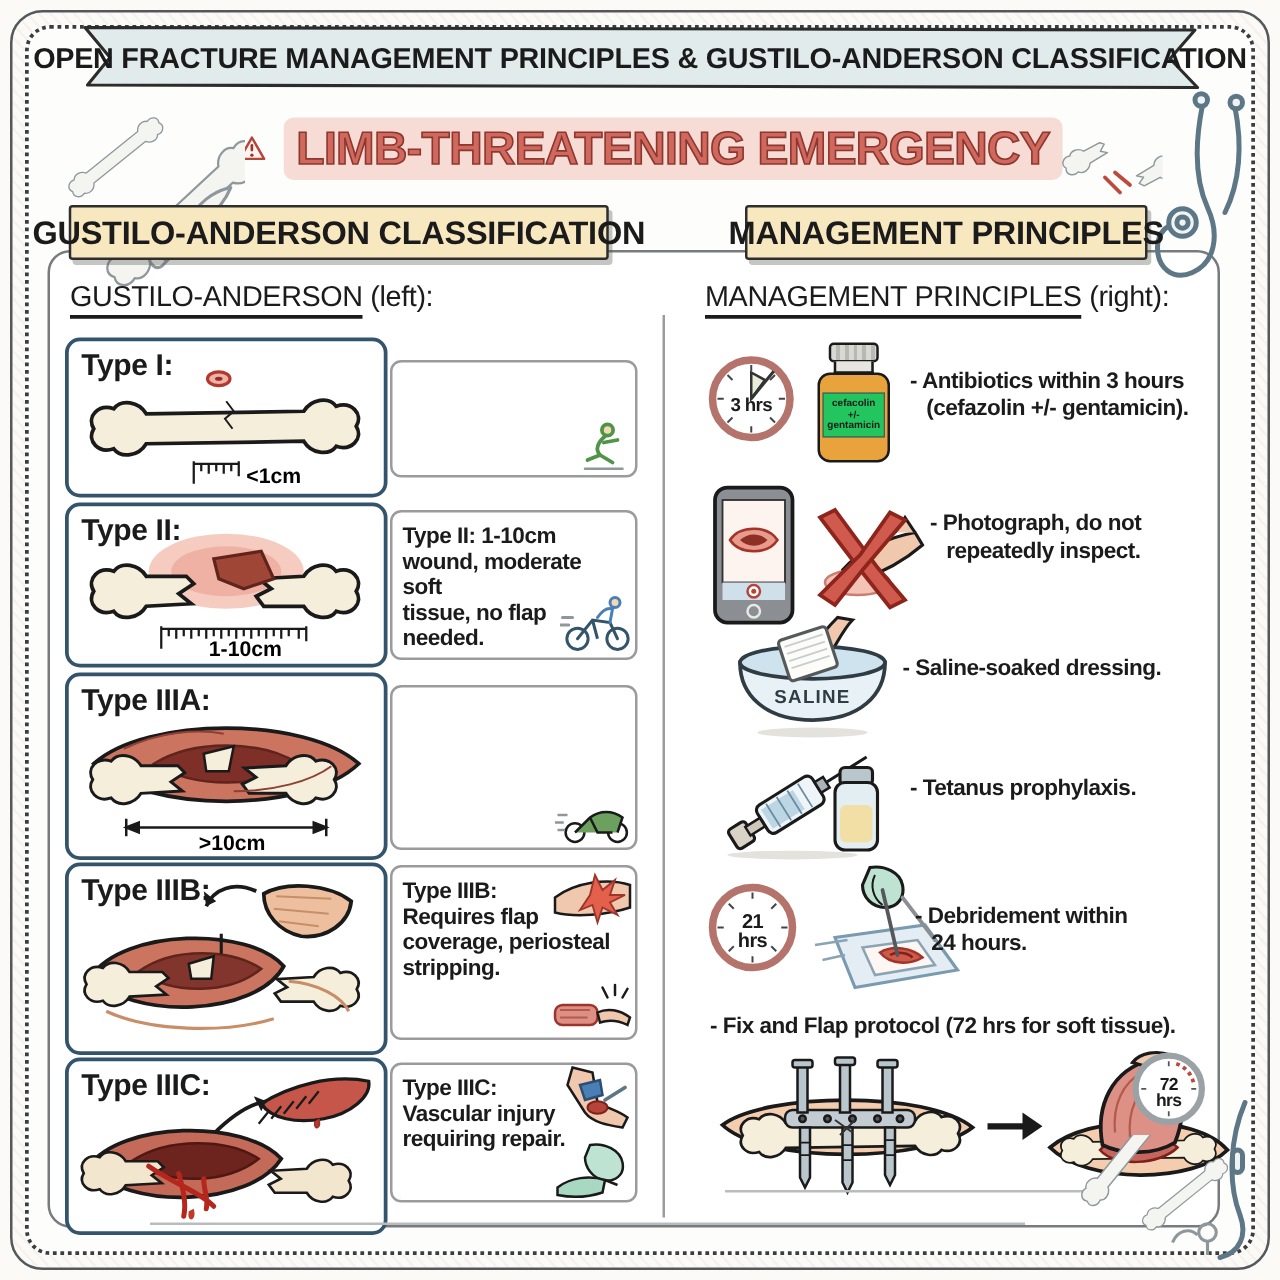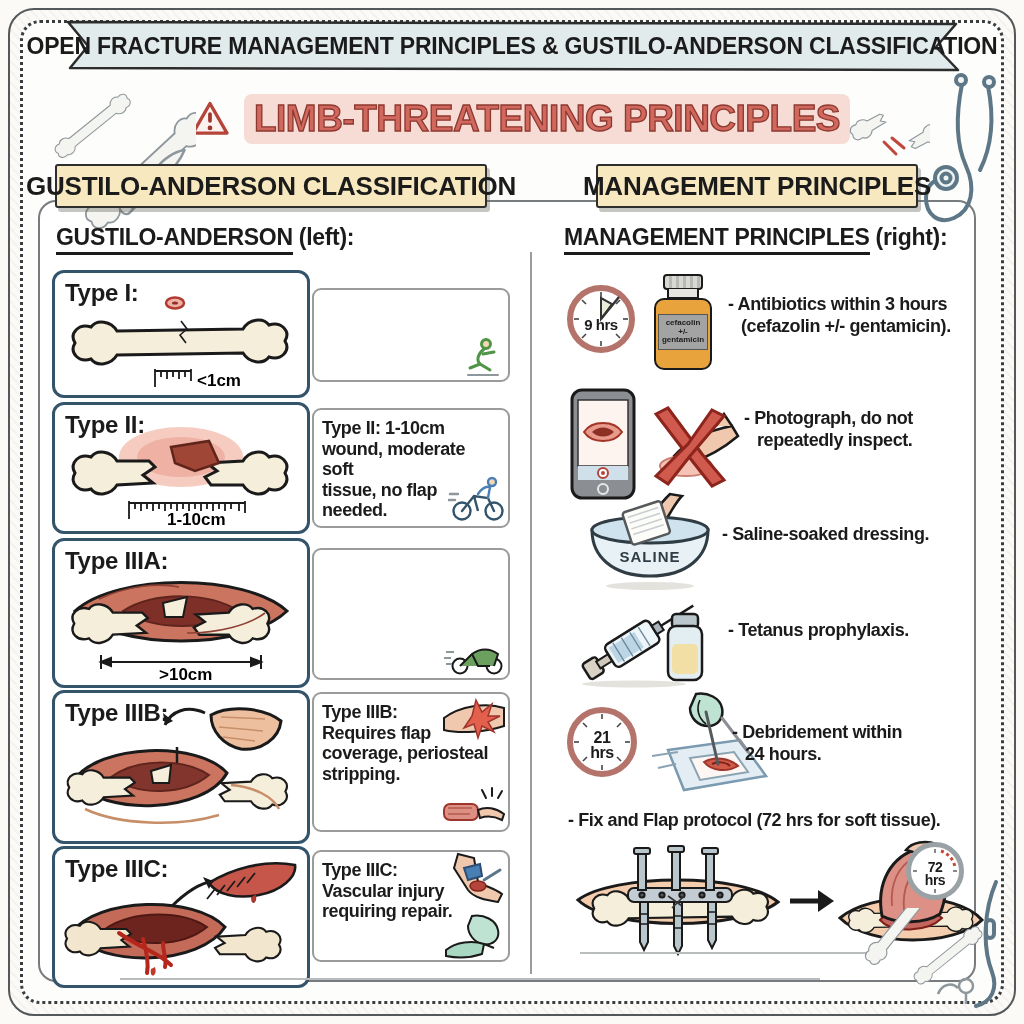--- a/index.html
+++ b/index.html
@@ -55,21 +55,21 @@
   .hdr-box{
     height:40px;background:#f7e8c0;border:2.5px solid #2e2e2e;border-radius:3px;
     box-shadow:3px 4px 0 rgba(90,90,80,.35);
     display:flex;align-items:center;justify-content:center;
     font-weight:bold;font-size:26px;letter-spacing:-.2px;white-space:nowrap;
   }
   .hdr-left{left:55px;top:164px;width:428px;}
   .hdr-right{left:596px;top:164px;width:318px;}
 
   
-  .col-heading{font-weight:bold;font-size:23px;letter-spacing:-.3px;white-space:nowrap;}
+  .col-heading{font-weight:normal;font-size:23px;letter-spacing:-.3px;white-space:nowrap;}
   .col-heading .u{border-bottom:3px solid #1b1b1b;padding-bottom:2px;}
   .heading-left{left:56px;top:224px;}
   .heading-right{left:564px;top:224px;}
 
   
   .illus-box{
     left:52px;width:252px;background:#fff;
     border:3px solid #33546b;border-radius:12px;
   }
   .type-label{position:absolute;left:10px;top:6px;font-weight:bold;font-size:24px;letter-spacing:-.3px;}
@@ -117,21 +117,21 @@
   </svg>
   <div class="banner-text">OPEN FRACTURE MANAGEMENT PRINCIPLES &amp; GUSTILO-ANDERSON CLASSIFICATION</div>
 </div>
 
 <div class="abs warning-row">
   <svg width="54" height="52" viewBox="0 0 54 52">
     <path d="M27,5 L50,45 L4,45 Z" fill="#fcf3f1" stroke="#b5443a" stroke-width="4.5" stroke-linejoin="round"></path>
     <rect x="24.5" y="17" width="5" height="14" rx="2.5" fill="#9e352c"></rect>
     <circle cx="27" cy="38" r="3.2" fill="#9e352c"></circle>
   </svg>
-  <div class="warning-text">LIMB-THREATENING PRINCIPLES</div>
+  <div class="warning-text">LIMB-THREATENING EMERGENCY</div>
 </div>
 
 <svg class="abs" style="left:26px;top:84px" width="170" height="170" viewBox="0 0 170 170">
   <g fill="#f4f4f1" stroke="#8e979c" stroke-width="2.5" stroke-linejoin="round">
     <g transform="translate(18,58) rotate(-38) scale(0.42)">
         <use href="#bone-full"></use>
       </g>
     <g transform="translate(40,120) rotate(-42) scale(0.72)">
         <use href="#bone-full"></use>
       </g>
@@ -355,27 +355,27 @@
       <line x1="8" y1="35" x2="13" y2="35"></line>
         <line x1="57" y1="35" x2="62" y2="35"></line>
       <line x1="16" y1="16" x2="20" y2="20"></line>
         <line x1="54" y1="16" x2="50" y2="20"></line>
       <line x1="16" y1="54" x2="20" y2="50"></line>
         <line x1="54" y1="54" x2="50" y2="50"></line>
     </g>
     <path d="M35,35 L35,14 L46,20 Z" fill="#e8edda" stroke="#333" stroke-width="2"></path>
     <line x1="35" y1="35" x2="53" y2="13" stroke="#333" stroke-width="2.4"></line>
   </svg>
-  <span class="clock-label" style="font-size:15px;transform:translateY(-6%)">9 hrs</span>
+  <span class="clock-label" style="font-size:15px;transform:translateY(-6%)">3 hrs</span>
 </div>
 <div class="abs" style="left:652px;top:274px;width:62px;height:100px">
   <div class="abs" style="left:11px;top:0;width:40px;height:16px;border:2px solid #1a1a1a;border-radius:4px;background:repeating-linear-gradient(90deg,#d8d8d4 0 4px,#b9b9b4 4px 7px);box-sizing:border-box"></div>
   <div class="abs" style="left:15px;top:15px;width:32px;height:10px;background:#e7e5df;border:2px solid #1a1a1a;border-top:none;box-sizing:border-box"></div>
   <div class="abs" style="left:2px;top:24px;width:58px;height:72px;background:#e8a33d;border:2.5px solid #1a1a1a;border-radius:10px;box-sizing:border-box"></div>
-  <div class="abs" style="left:6px;top:40px;width:50px;height:36px;background:#a3a3a3;border:1.5px solid #555;box-sizing:border-box;display:flex;align-items:center;justify-content:center;text-align:center;font-size:8px;font-weight:bold;line-height:1.1;white-space:pre-line">cefacolin
+  <div class="abs" style="left:6px;top:40px;width:50px;height:36px;background:#22c55e;border:1.5px solid #555;box-sizing:border-box;display:flex;align-items:center;justify-content:center;text-align:center;font-size:8px;font-weight:bold;line-height:1.1;white-space:pre-line">cefacolin
 +/-
 gentamicin</div>
 </div>
 <div class="abs mg-text" style="left:728px;top:294px;width:260px">- Antibiotics within 3 hours
 (cefazolin +/- gentamicin).</div>
 
 <div class="abs" style="left:570px;top:388px;width:66px;height:112px">
   <svg width="66" height="112" viewBox="0 0 66 112">
     <rect x="2" y="2" width="62" height="108" rx="10" fill="#8b8f93" stroke="#1a1a1a" stroke-width="3"></rect>
     <rect x="8" y="12" width="50" height="66" fill="#fdf3ef" stroke="#333" stroke-width="1.5"></rect>

